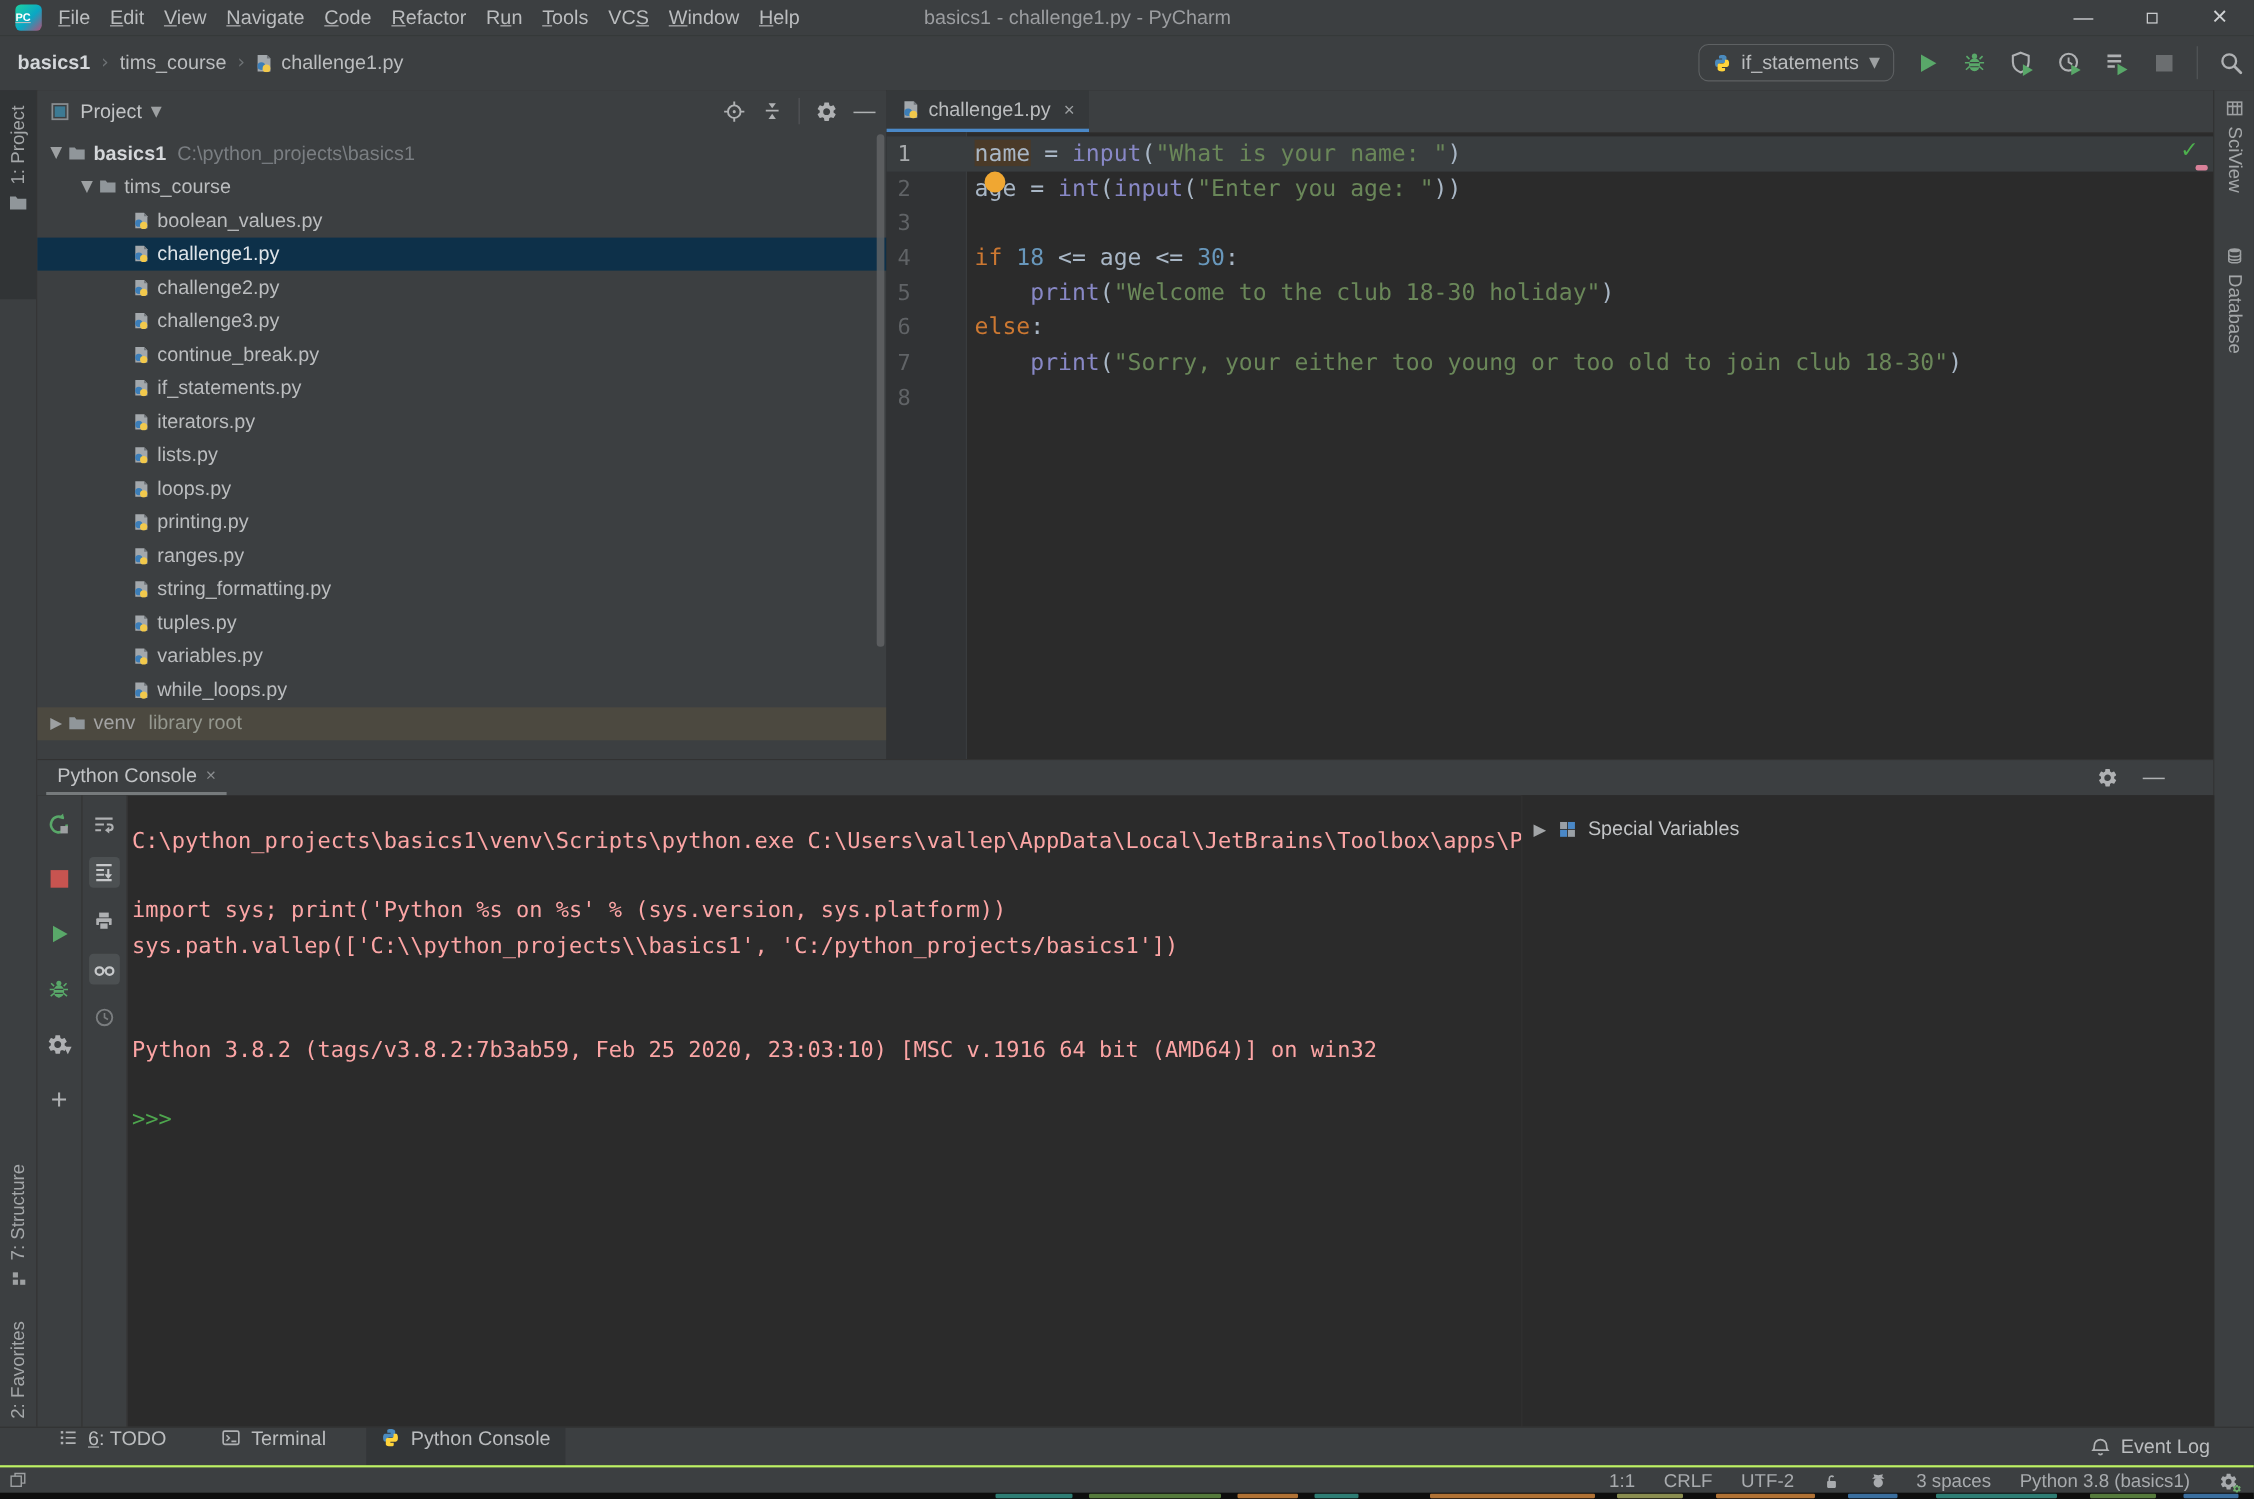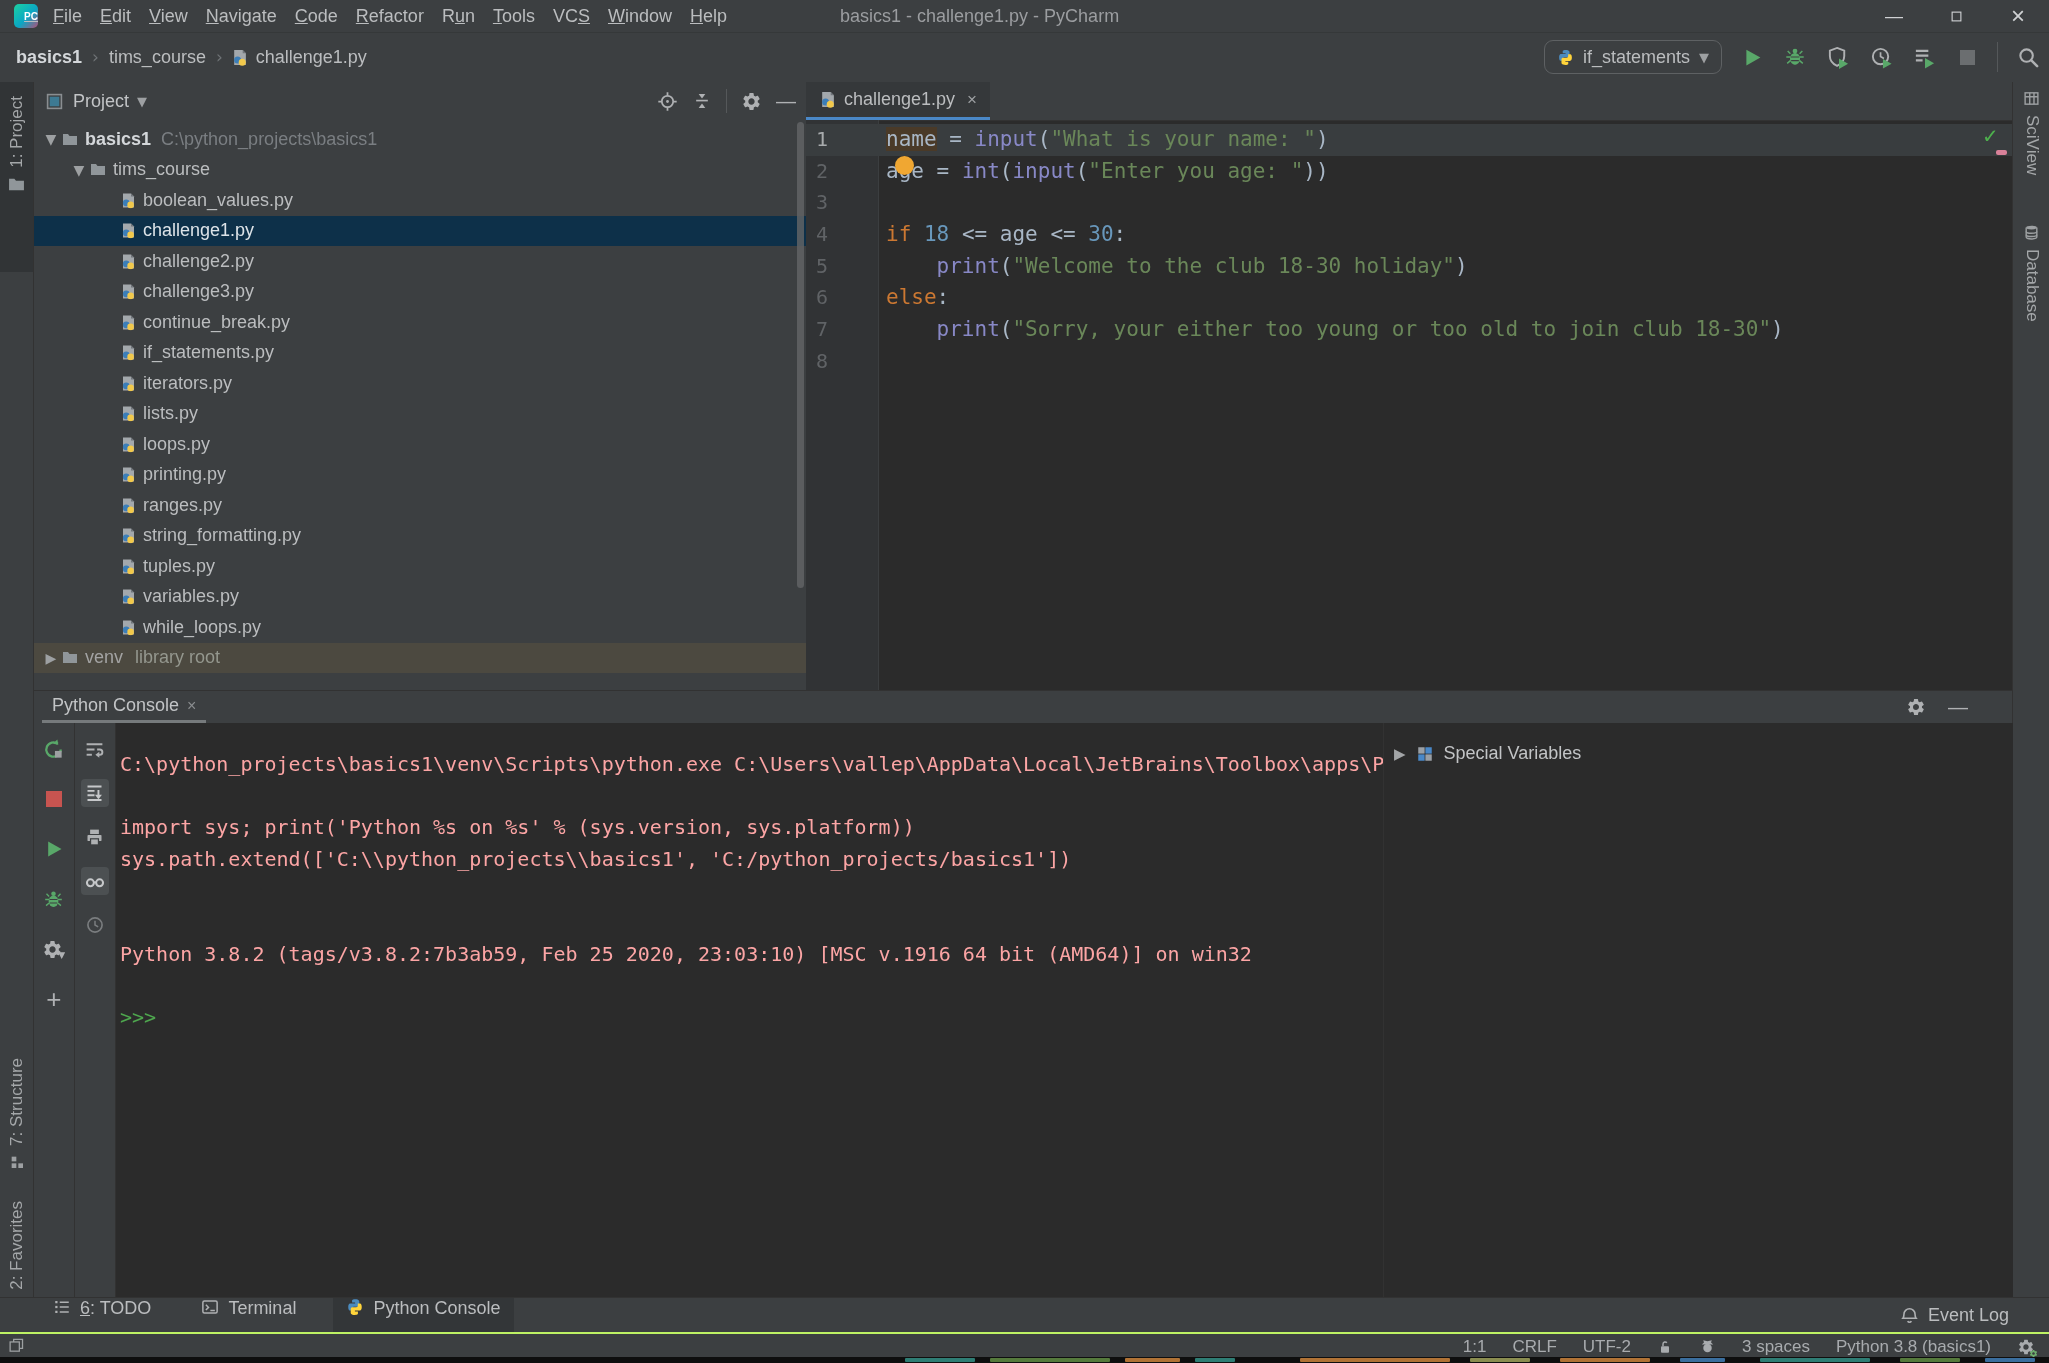--- a/index.html
+++ b/index.html
@@ -8,21 +8,21 @@
     -webkit-font-smoothing:antialiased;}
   svg{display:block;}
   .glyph{font-family:"DejaVu Sans",sans-serif;}
   .mono{font-family:"DejaVu Sans Mono",monospace;}
 
   
   .titlebar{position:absolute;left:0;top:0;width:2049px;height:32px;background:#3C3F41;
     display:flex;align-items:center;border-bottom:1px solid #353839;}
   .logo{position:absolute;left:14px;top:4px;width:24px;height:24px;border-radius:5px;
     background:linear-gradient(135deg,#1DD1A1 0%,#0AA7C4 55%,#FE2857 120%);
-    display:flex;align-items:center;justify-content:flex-end;text-decoration:underline;}
+    display:flex;align-items:center;justify-content:flex-start;text-decoration:underline;}
   .logo b{font-size:10px;color:#fff;letter-spacing:0;}
   .menubar{position:absolute;left:44px;top:0;height:32px;display:flex;align-items:center;}
   .mi{padding:0 9px;font-size:18px;color:#BBBDBF;cursor:default;}
   .mi .u{text-decoration:underline;}
   .wtitle{position:absolute;left:840px;top:0;height:32px;line-height:32px;font-size:18px;color:#9B9DA0;}
   .wbtns{position:absolute;right:0;top:0;height:32px;display:flex;}
   .wb{width:62px;height:32px;display:flex;align-items:center;justify-content:center;color:#CFD1D3;font-size:18px;}
 
   
   .toolrow{position:absolute;left:0;top:33px;width:2049px;height:49px;background:#3C3F41;
@@ -642,21 +642,21 @@
               <svg width="20" height="20" viewBox="0 0 24 24" style="color:#7A7D7F">
                 <use href="#s-clock"></use>
               </svg>
             </div>
         </div>
       </div>
       <div class="ctext">
         <div class="con-line">C:\python_projects\basics1\venv\Scripts\python.exe C:\Users\vallep\AppData\Local\JetBrains\Toolbox\apps\P</div>
         <div class="con-line"></div>
         <div class="con-line">import sys; print('Python %s on %s' % (sys.version, sys.platform))</div>
-        <div class="con-line">sys.path.extend(['C:\\python_projects\\basics1', 'C:/python_projects/basics1'])</div>
+        <div class="con-line">sys.path.vallep(['C:\\python_projects\\basics1', 'C:/python_projects/basics1'])</div>
         <div class="con-line"></div>
         <div class="con-line"></div>
         <div class="con-line">Python 3.8.2 (tags/v3.8.2:7b3ab59, Feb 25 2020, 23:03:10) [MSC v.1916 64 bit (AMD64)] on win32</div>
         <div class="con-line"></div>
         <div class="con-line prompt">&gt;&gt;&gt;</div>
       </div>
       <div class="chscroll"></div>
       <div class="varpanel">
         <div class="varrow">
           <span class="chev glyph">▶</span>

